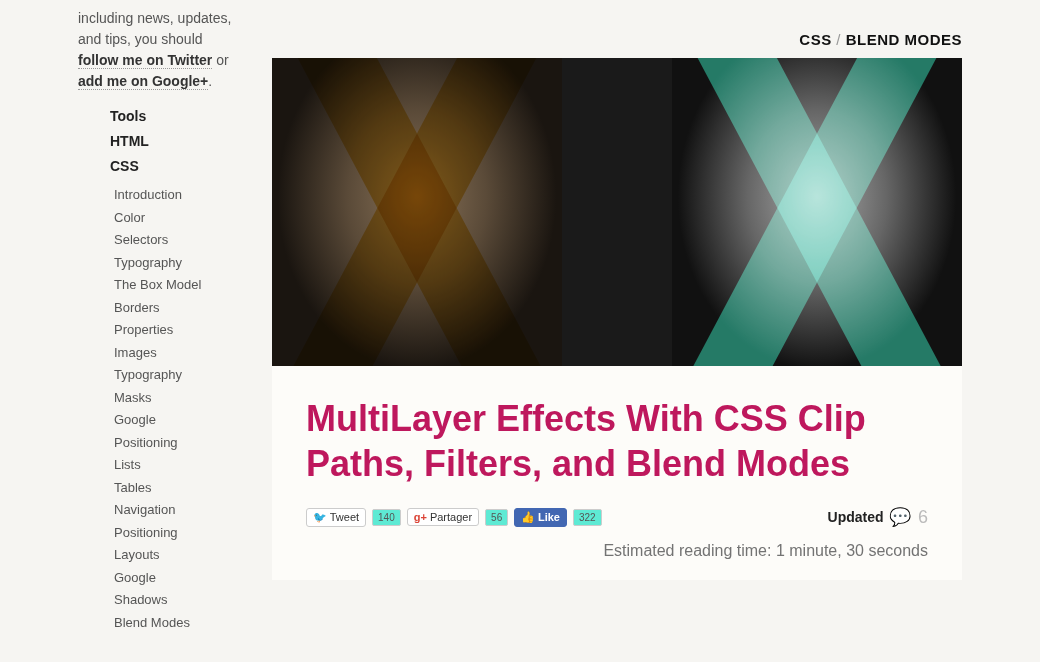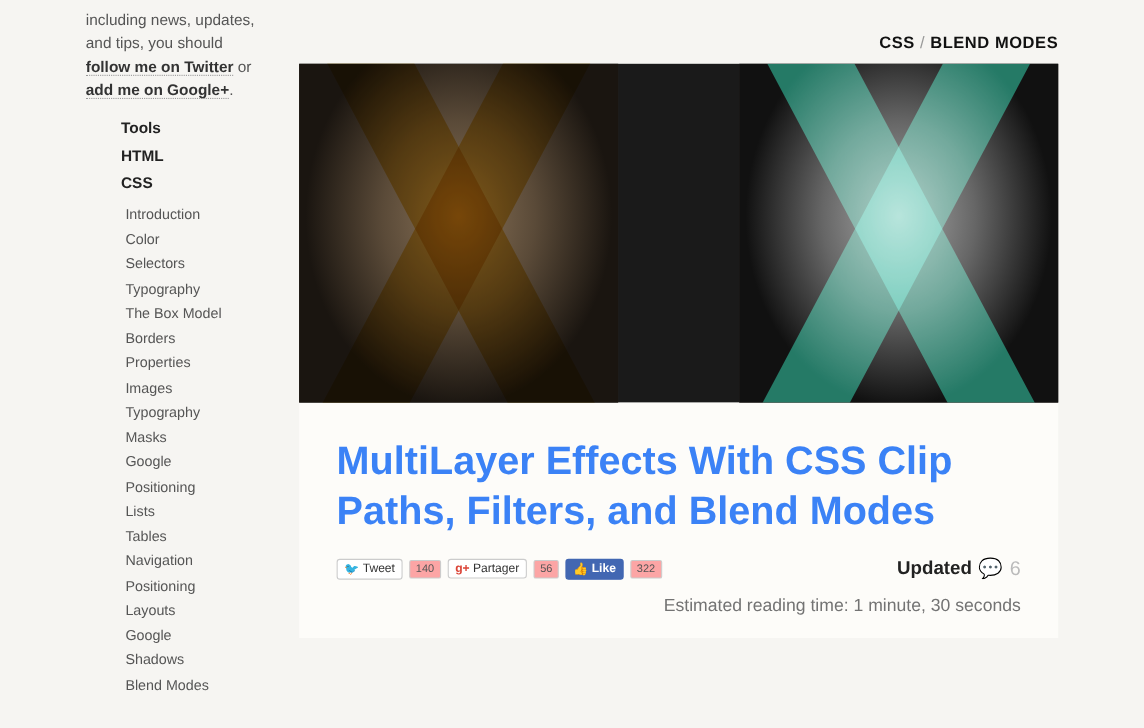--- a/index.html
+++ b/index.html
@@ -134,21 +134,21 @@
 .overlay-x.teal::after {
   background: rgba(30, 160, 130, 0.7);
   transform: rotate(-28deg);
   mix-blend-mode: screen;
 }
 .article {
   background: #fdfcf9;
   padding: 30px 34px 20px 34px;
 }
 .article-title {
-  color: #3b82f6;
+  color: #be185d;
   font-size: 36px;
   font-weight: 700;
   line-height: 1.25;
   margin-bottom: 20px;
 }
 .meta-row {
   display: flex;
   align-items: center;
   justify-content: space-between;
 }
@@ -169,34 +169,34 @@
   gap: 3px;
 }
 .social-btn.fb {
   background: #4267b2;
   color: #fff;
   border-color: #4267b2;
   font-weight: 700;
 }
 .count-bubble {
   border: 1px solid #ccc;
-  background: #fca5a5;
+  background: #5eead4;
   font-size: 10px;
   padding: 2px 5px;
   border-radius: 2px;
   color: #555;
 }
 .updated {
   display: flex;
   align-items: center;
   gap: 6px;
 }
 .updated-label {
   font-weight: 700;
-  font-size: 17px;
+  font-size: 14px;
   color: #222;
 }
 .comment-icon {
   color: #bbb;
   font-size: 18px;
 }
 .comment-count {
   color: #bbb;
   font-size: 18px;
 }

